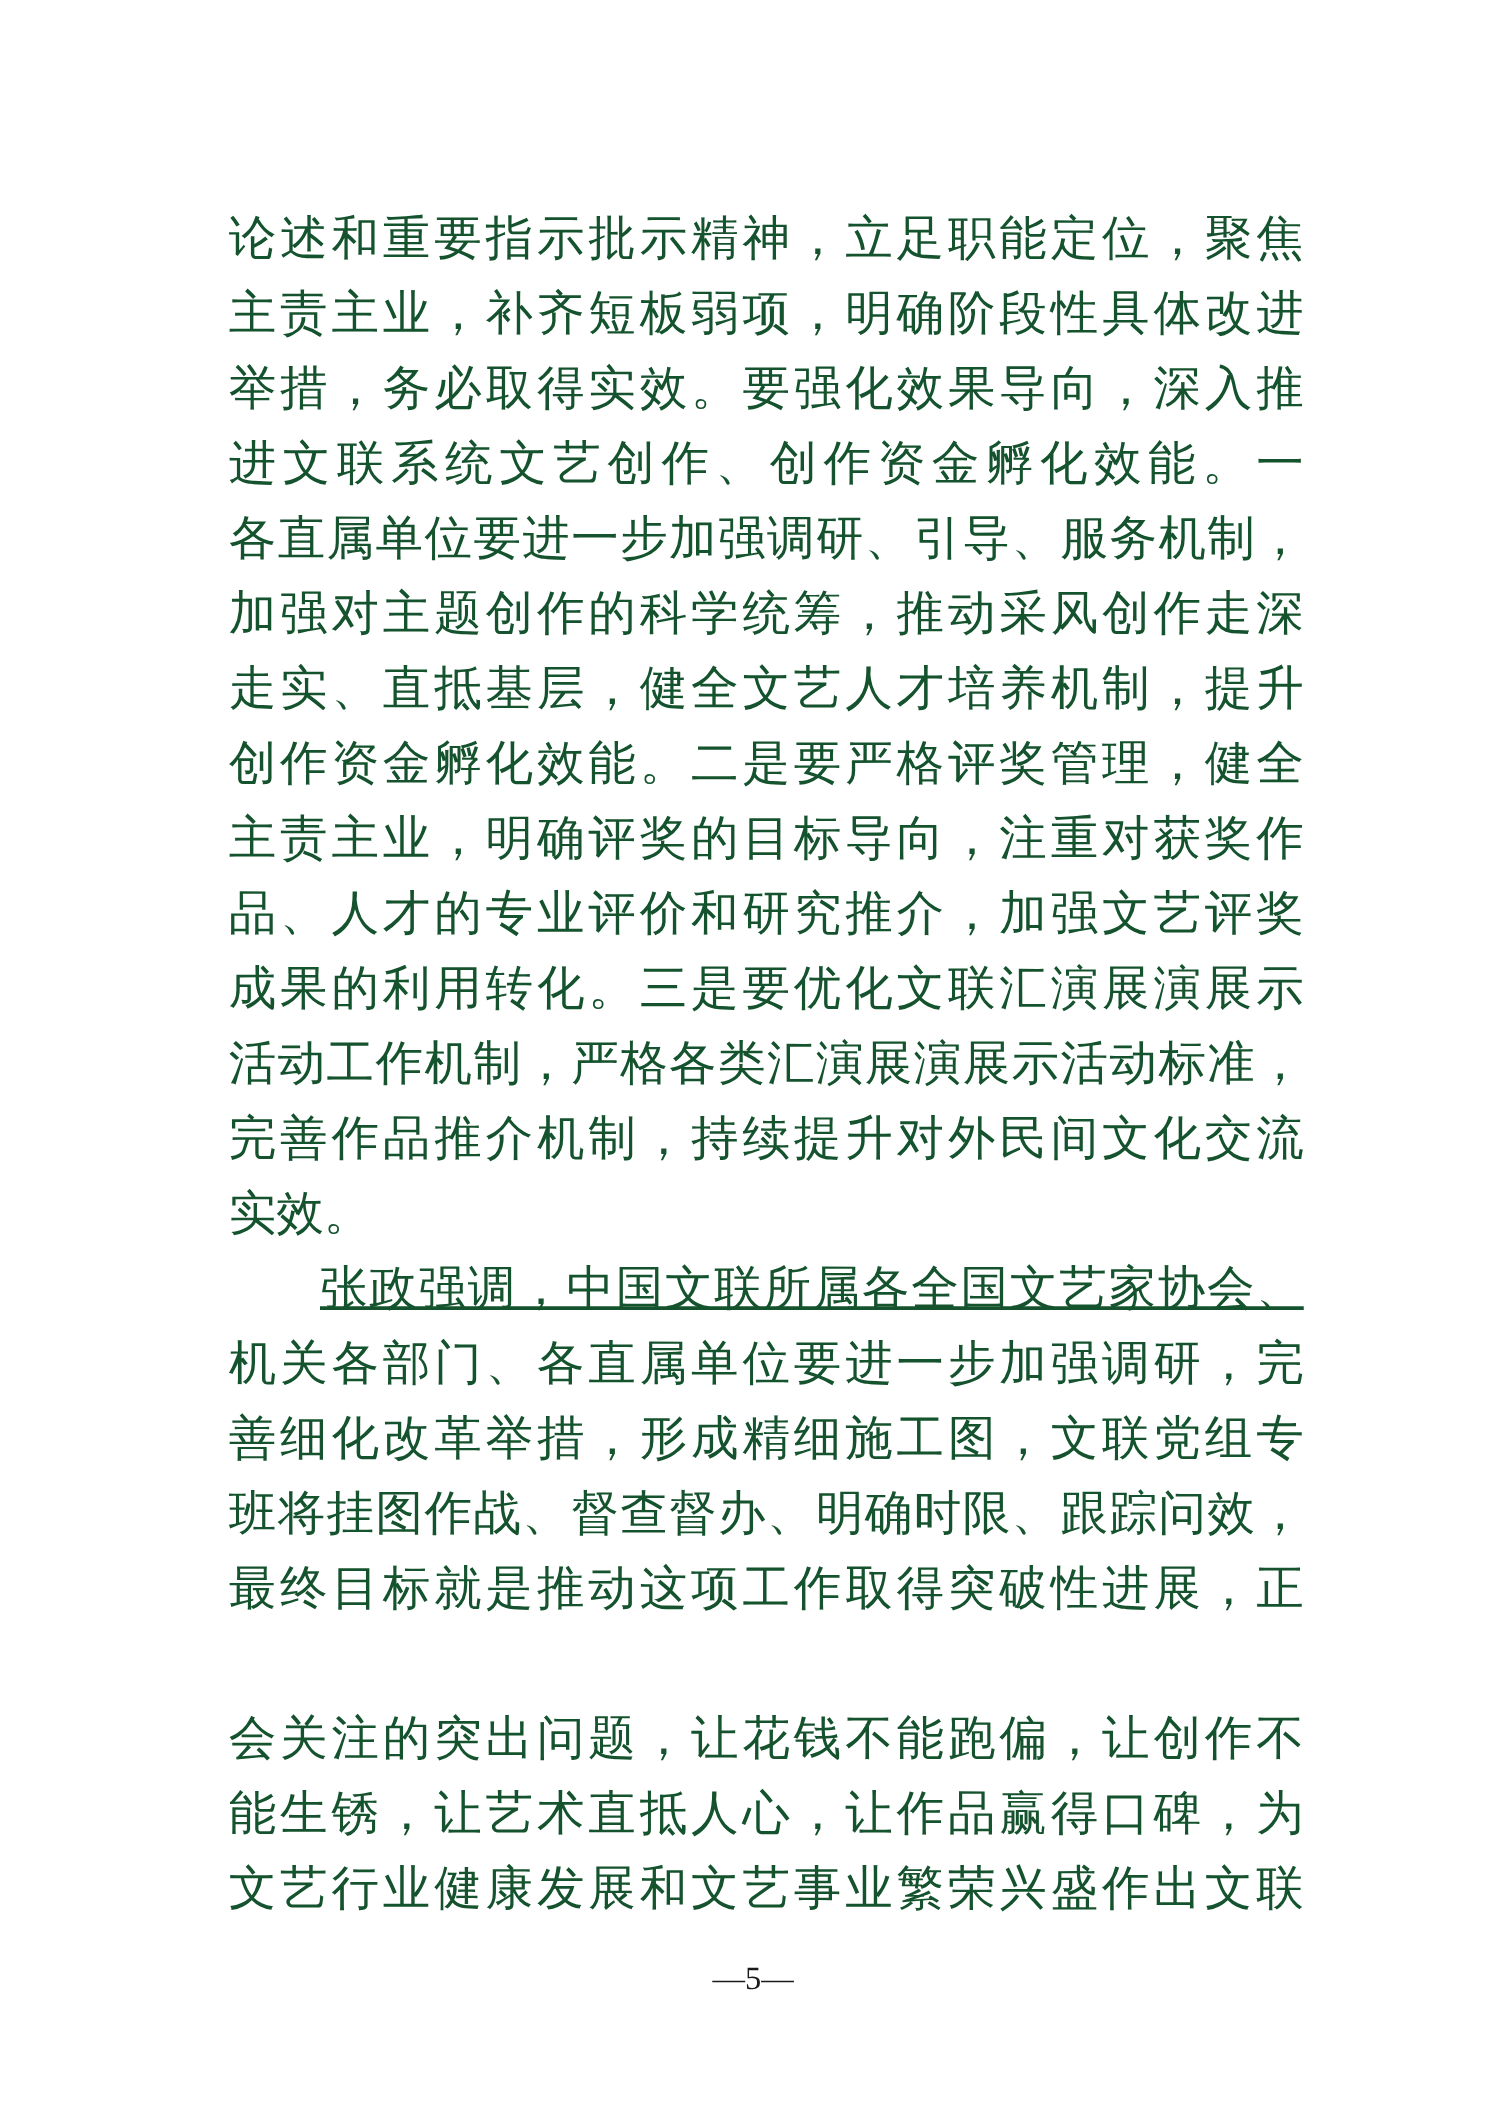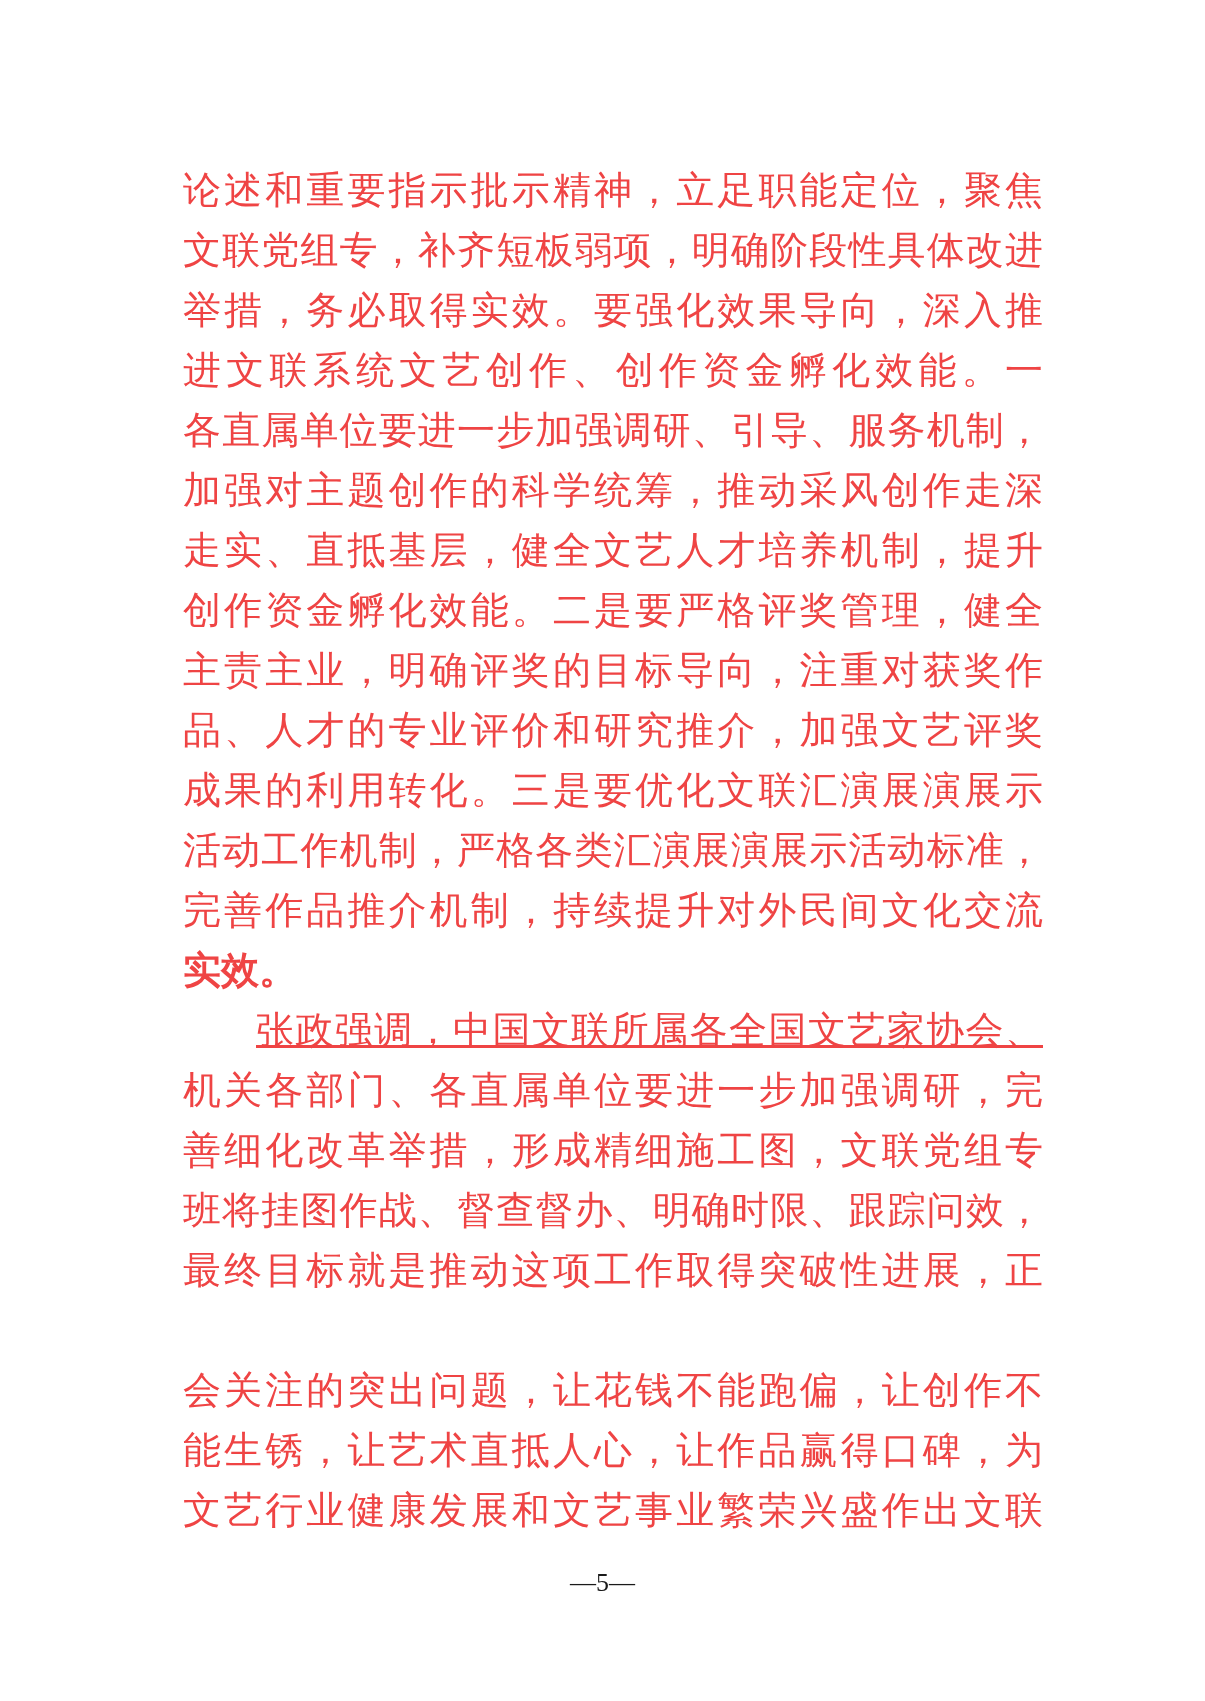--- a/index.html
+++ b/index.html
@@ -6,44 +6,44 @@
   body { width: 1205px; height: 1701px; position: relative; overflow: hidden; }
   .page { position: absolute; left: 0; top: 0; width: 1205px; height: 1701px; background: #ffffff; }
   .line {
     position: absolute;
     left: 183px;
     width: 860px;
     font-family: "DejaVu Serif", "Liberation Serif", serif;
     font-size: 38px;
     line-height: 44px;
     height: 44px;
-    color: #ef4444;
+    color: #14532d;
     white-space: nowrap;
     text-align: justify;
     text-align-last: justify;
     letter-spacing: 0;
   }
-  .line.last { text-align-last: left; font-weight: bold; }
+  .line.last { text-align-last: left; }
   .line.indent { left: 256px; width: 787px; text-decoration: underline; }
   .page-number {
     position: absolute;
     left: 0; width: 1205px;
     top: 1568px;
     text-align: center;
     font-family: "Liberation Serif", "DejaVu Serif", serif;
     font-size: 26px;
     color: #1a1a1a;
   }
 </style>
 </head>
 <body>
 
 <div class="page">
   <div class="line" style="top:168px">论述和重要指示批示精神，立足职能定位，聚焦</div>
-  <div class="line" style="top:228px">文联党组专，补齐短板弱项，明确阶段性具体改进</div>
+  <div class="line" style="top:228px">主责主业，补齐短板弱项，明确阶段性具体改进</div>
   <div class="line" style="top:288px">举措，务必取得实效。要强化效果导向，深入推</div>
   <div class="line" style="top:348px">进文联系统文艺创作、创作资金孵化效能。一</div>
   <div class="line" style="top:408px">各直属单位要进一步加强调研、引导、服务机制，</div>
   <div class="line" style="top:468px">加强对主题创作的科学统筹，推动采风创作走深</div>
   <div class="line" style="top:528px">走实、直抵基层，健全文艺人才培养机制，提升</div>
   <div class="line" style="top:588px">创作资金孵化效能。二是要严格评奖管理，健全</div>
   <div class="line" style="top:648px">主责主业，明确评奖的目标导向，注重对获奖作</div>
   <div class="line" style="top:708px">品、人才的专业评价和研究推介，加强文艺评奖</div>
   <div class="line" style="top:768px">成果的利用转化。三是要优化文联汇演展演展示</div>
   <div class="line" style="top:828px">活动工作机制，严格各类汇演展演展示活动标准，</div>

